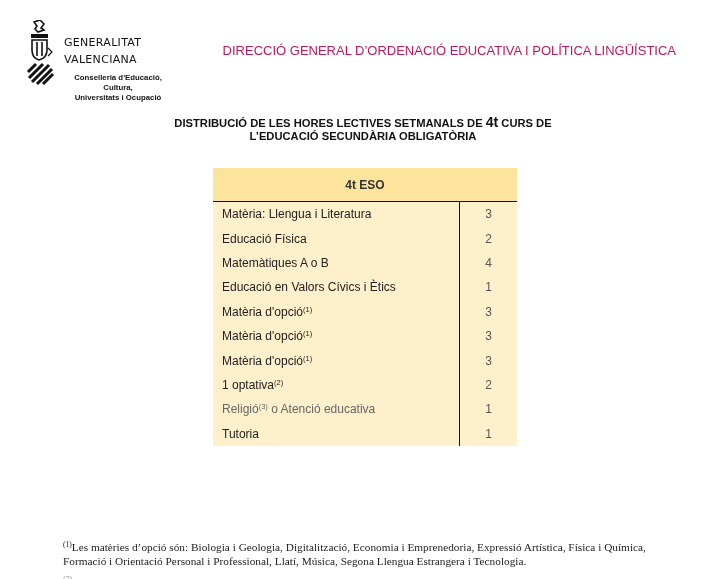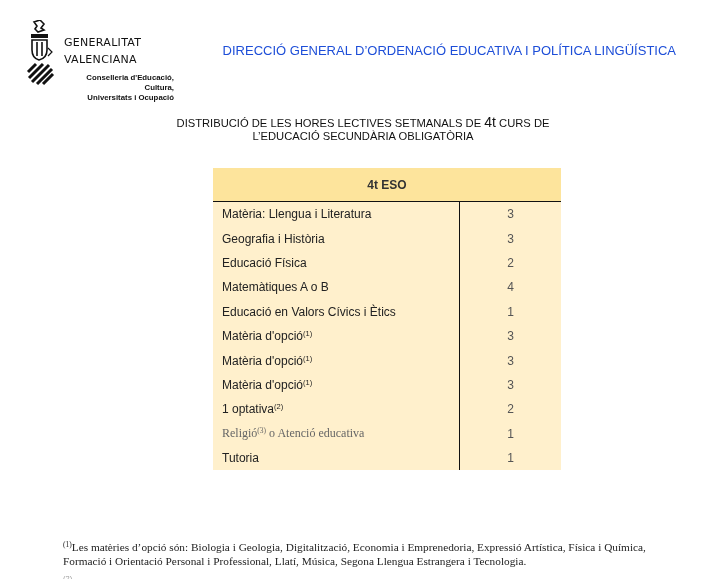--- a/index.html
+++ b/index.html
@@ -1,29 +1,29 @@
 <!DOCTYPE html>
 <html><head>
 <meta charset="utf-8">
 <style>
   html, body { margin: 0; padding: 0; background: #ffffff; }
   body { width: 726px; height: 579px; position: relative; overflow: hidden; font-family: "Liberation Sans", sans-serif; color: #222; }
   .logo { position: absolute; left: 26px; top: 20px; width: 160px; height: 75px; }
   .logo-emblem { position: absolute; left: 0; top: 0; width: 30px; height: 68px; }
   .logo-name { position: absolute; left: 38px; top: 14px; font-family: "DejaVu Sans", sans-serif; font-size: 11px; line-height: 17px; letter-spacing: 0.3px; color: #111; font-weight: 500; }
-  .logo-sub { position: absolute; left: 36px; top: 53px; font-size: 7.8px; line-height: 10px; color: #111; font-weight: bold; text-align: right; width: 112px; }
-  .header-right { position: absolute; right: 50px; top: 42px; text-align: left; font-size: 13px; line-height: 17px; color: #1d4ed8; }
-  .doc-title { position: absolute; left: 0; width: 726px; top: 116px; text-align: center; font-size: 11.2px; font-weight: normal; line-height: 13px; color: #111; }
+  .logo-sub { position: absolute; left: 36px; top: 53px; font-size: 7.8px; line-height: 10px; color: #111; font-weight: bold; text-align: center; width: 112px; }
+  .header-right { position: absolute; right: 50px; top: 42px; text-align: left; font-size: 13px; line-height: 17px; color: #be185d; }
+  .doc-title { position: absolute; left: 0; width: 726px; top: 116px; text-align: center; font-size: 11.2px; font-weight: bold; line-height: 13px; color: #111; }
   .doc-title .big { font-size: 14px; }
-  table.hours { position: absolute; left: 213px; top: 168px; width: 348px; border-collapse: collapse; font-size: 12px; }
+  table.hours { position: absolute; left: 213px; top: 168px; width: 304px; border-collapse: collapse; font-size: 12px; }
   table.hours th { background: #fde49c; height: 31px; font-weight: bold; color: #333; text-align: center; border-bottom: 1.5px solid #111; font-size: 12px; }
   table.hours td { background: #fff0cc; height: 24.4px; padding: 0; }
   table.hours td.subj { padding-left: 9px; width: 237px; border-right: 1.5px solid #111; color: #222; }
   table.hours td.hrs { text-align: center; color: #555; }
-  table.hours td.subj.grey { color: #666; font-family: Liberation Serif, serif; }
+  table.hours td.subj.grey { color: #666; }
   sup { font-size: 7.5px; vertical-align: 4px; line-height: 0; }
   .notes { position: absolute; left: 63px; top: 540px; width: 620px; font-size: 11.3px; line-height: 14px; color: #222; font-family: Liberation Serif, serif; }
   .notes2 { position: absolute; left: 63px; top: 574px; font-size: 7.5px; color: #999; }
 </style>
 </head>
 <body>
 
 <div class="logo">
   <svg class="logo-emblem" viewBox="0 0 30 68">
     <path d="M8 2 L14 0 L18 4 L15 8 L18 10 L12 12 L9 9 L11 6 Z" fill="none" stroke="#111" stroke-width="1.6"></path>
@@ -63,24 +63,20 @@
     <tr>
       <th colspan="2">4t ESO</th>
     </tr>
   </thead>
   <tbody id="rows">
       <tr>
         <td class="subj"><span>Matèria: Llengua i Literatura</span></td>
         <td class="hrs">3</td>
       </tr>
       <tr>
-        <td class="subj"><span>Geografia i Història</span></td>
-        <td class="hrs">3</td>
-      </tr>
-      <tr>
         <td class="subj"><span>Educació Física</span></td>
         <td class="hrs">2</td>
       </tr>
       <tr>
         <td class="subj"><span>Matemàtiques A o B</span></td>
         <td class="hrs">4</td>
       </tr>
       <tr>
         <td class="subj"><span>Educació en Valors Cívics i Ètics</span></td>
         <td class="hrs">1</td>

